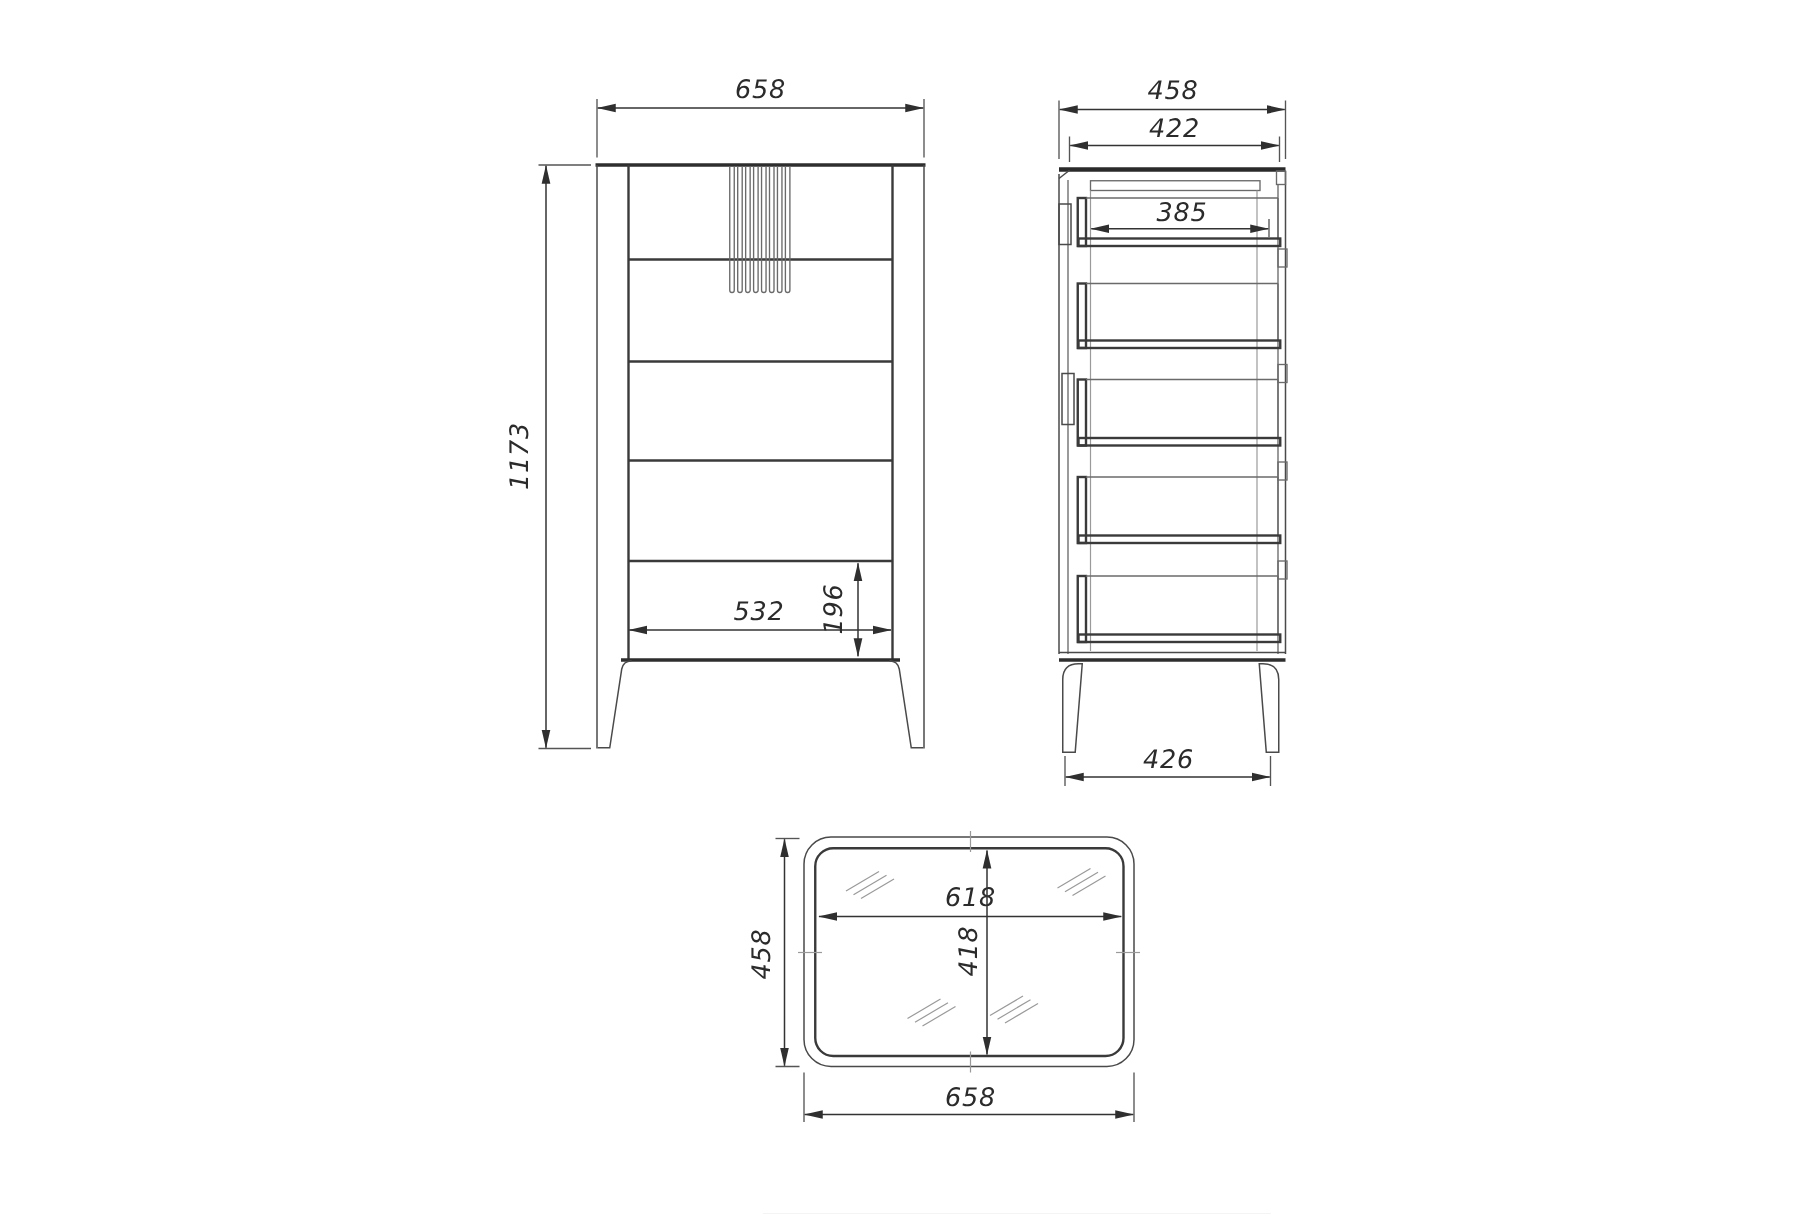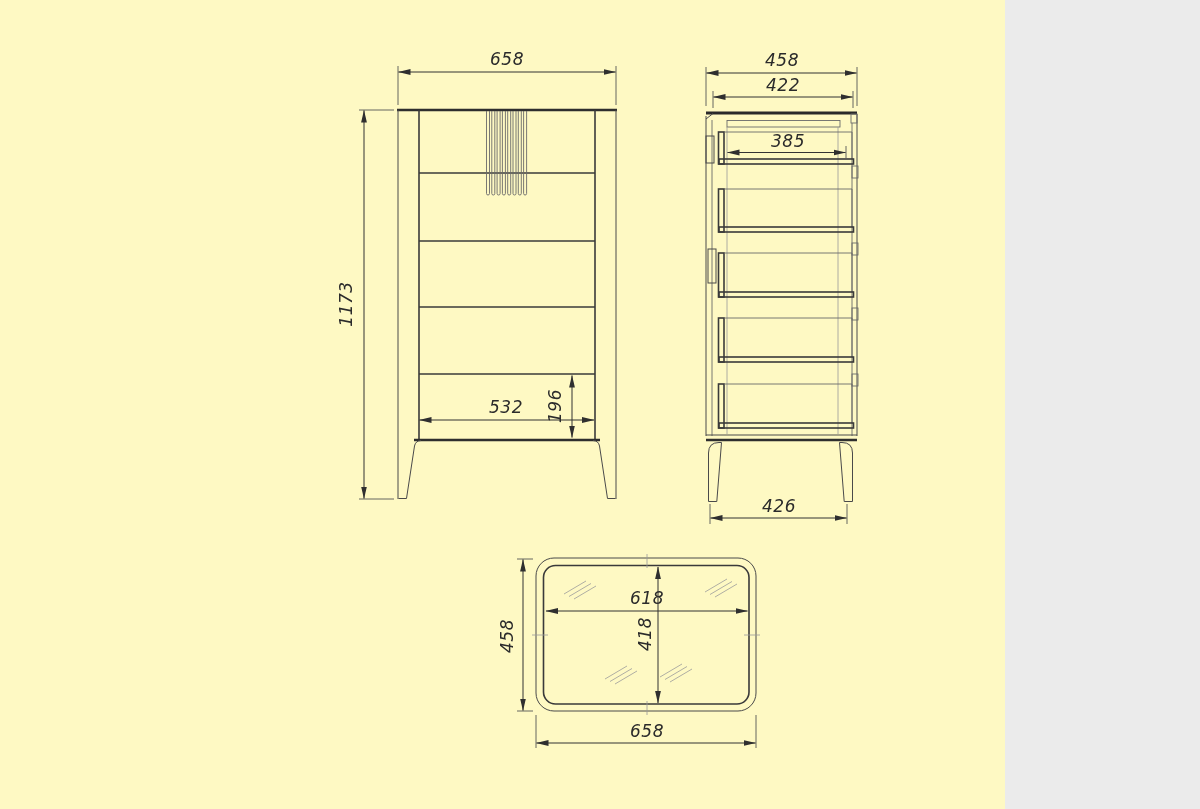--- a/index.html
+++ b/index.html
@@ -1,16 +1,16 @@
 <!DOCTYPE html>
 <html><head>
 <meta charset="utf-8">
 <style>
   html,body{margin:0;padding:0;background:#ebebeb;}
-  .canvas{position:relative;width:1005px;height:809px;background:#fef9c3;overflow:hidden;
+  .canvas{position:relative;width:1200px;height:809px;background:#ffffff;overflow:hidden;
           font-family:"DejaVu Sans",sans-serif;}
   svg{position:absolute;left:0;top:0;}
   .thick{stroke:#2e2e2e;stroke-width:2.4;fill:none;}
   .xthick{stroke:#2a2a2a;stroke-width:3;fill:none;}
   .med{stroke:#3a3a3a;stroke-width:1.6;fill:none;}
   .thin{stroke:#4a4a4a;stroke-width:1;fill:none;}
   .vthin{stroke:#6a6a6a;stroke-width:.9;fill:none;}
   .faint{stroke:#9a9a9a;stroke-width:.8;fill:none;}
   .dimline{stroke:#333;stroke-width:1;fill:none;}
   .ext{stroke:#555;stroke-width:.9;fill:none;}

